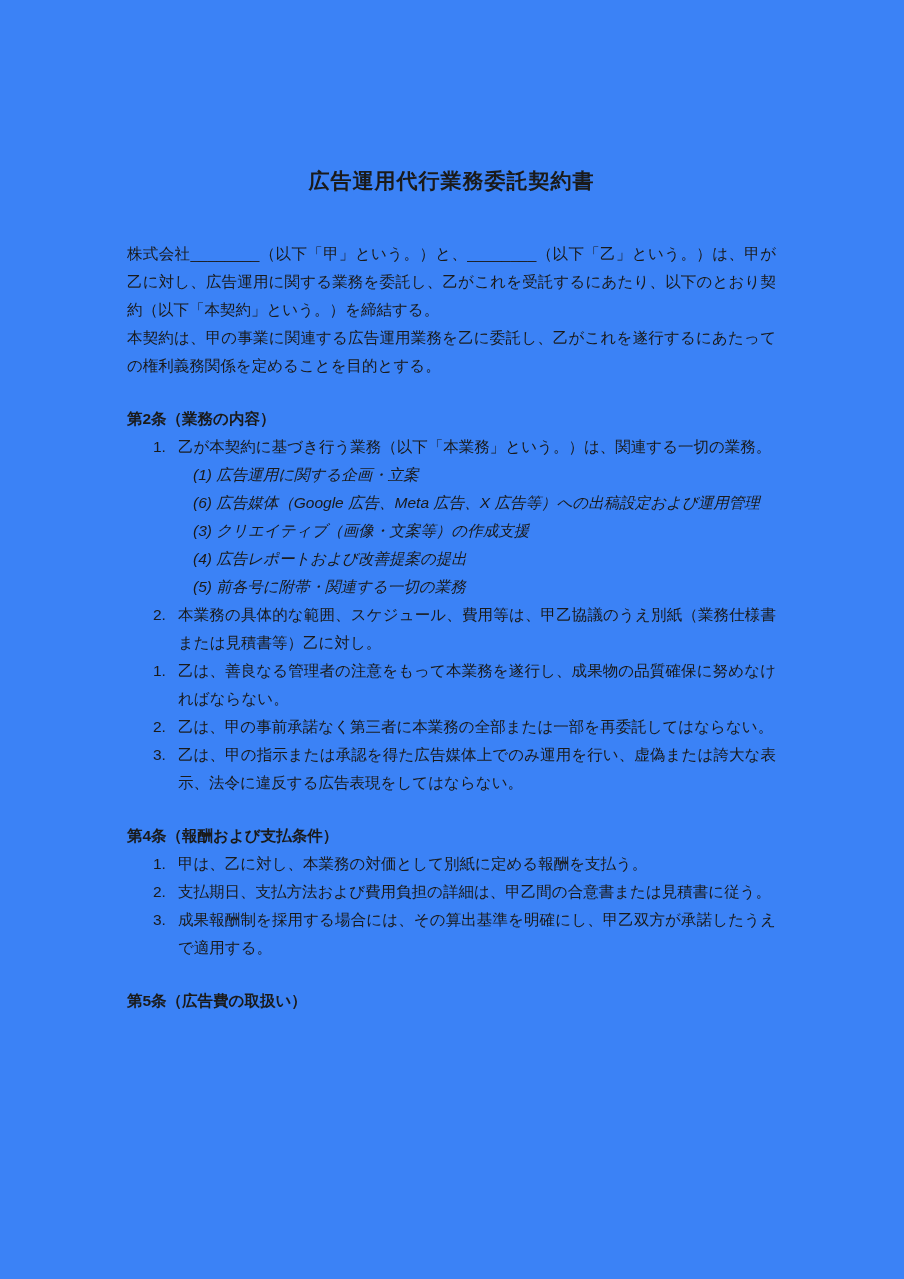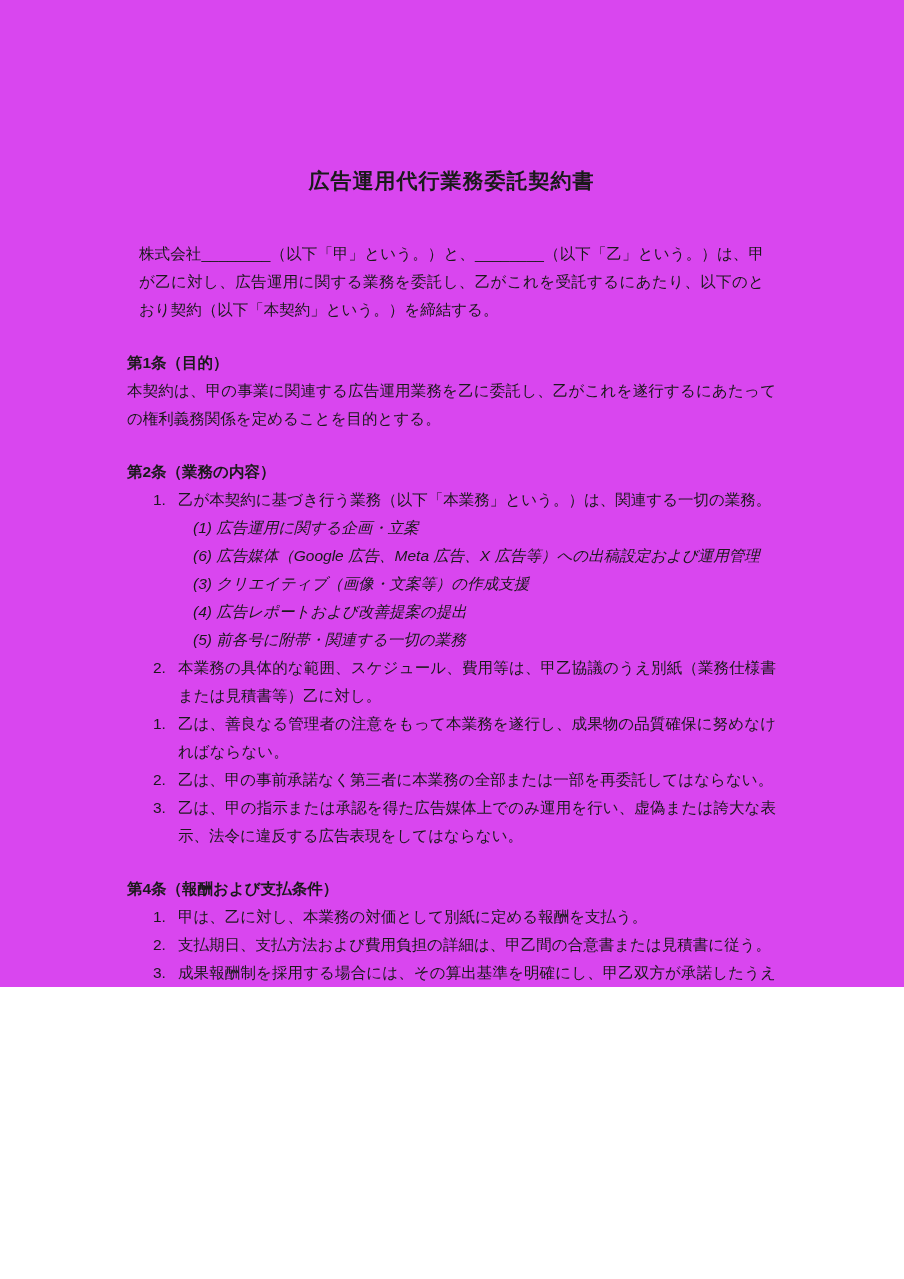--- a/index.html
+++ b/index.html
@@ -3,40 +3,40 @@
 <meta charset="utf-8">
 <style>
   html, body {
     margin: 0;
     padding: 0;
     background: #ffffff;
   }
   .page {
     position: relative;
     width: 904px;
-    height: 987px;
+    height: 1279px;
     box-sizing: border-box;
-    background: #d946ef;
+    background: #3b82f6;
     color: #1a1a1a;
     font-family: "Liberation Sans", "DejaVu Sans", sans-serif;
     font-size: 15.5px;
     line-height: 28px;
     padding: 166px 128px 40px 127px;
     overflow: hidden;
   }
   .doc-title {
     font-size: 21px;
     font-weight: 700;
     text-align: center;
     margin: 0 0 44px 0;
     line-height: 30px;
     letter-spacing: 1px;
   }
   .intro {
-    margin: 12px;
+    margin: 0;
     text-align: justify;
   }
   .article { margin: 0; }
   .article-heading {
     font-size: 15.5px;
     font-weight: 700;
     margin: 25px 0 0 0;
     line-height: 28px;
   }
   .article-paragraph {
@@ -64,21 +64,20 @@
 </head>
 <body>
 
 <div class="page">
 
   <h1 class="doc-title">広告運用代行業務委託契約書</h1>
 
   <p class="intro">株式会社________（以下「甲」という。）と、________（以下「乙」という。）は、甲が乙に対し、広告運用に関する業務を委託し、乙がこれを受託するにあたり、以下のとおり契約（以下「本契約」という。）を締結する。</p>
 
   <section class="article">
-    <h2 class="article-heading">第1条（目的）</h2>
     <p class="article-paragraph">本契約は、甲の事業に関連する広告運用業務を乙に委託し、乙がこれを遂行するにあたっての権利義務関係を定めることを目的とする。</p>
   </section>
 
   <section class="article">
     <h2 class="article-heading">第2条（業務の内容）</h2>
 
     <div class="num-item">
       <span class="marker">1.</span>
       <span class="item-text">乙が本契約に基づき行う業務（以下「本業務」という。）は、関連する一切の業務。</span>
     </div>

